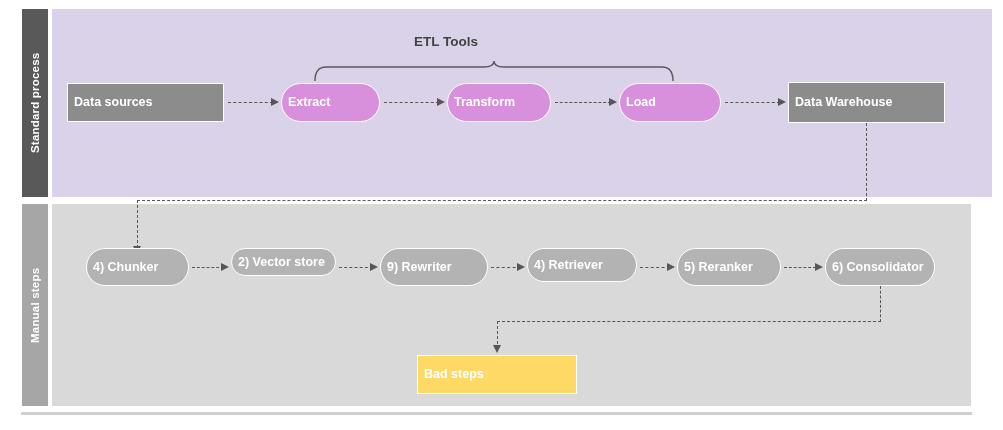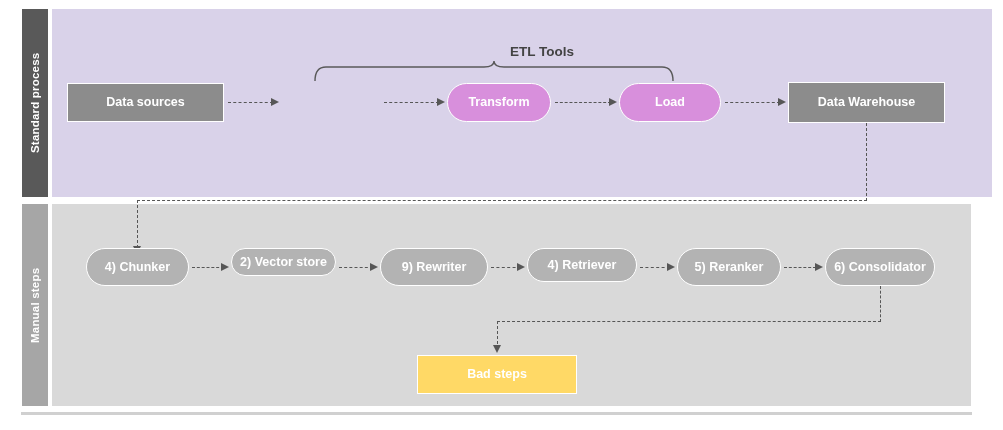--- a/index.html
+++ b/index.html
@@ -51,21 +51,20 @@
     height: 3px;
     background: #d0d0d0;
   }
 
   
   .node {
     position: absolute;
     box-sizing: border-box;
     display: flex;
     align-items: center;
-    justify-content: center;
     text-align: center;
     color: #ffffff;
     font-weight: bold;
     font-size: 12.5px;
     line-height: 1.15;
     border: 1px solid #ffffff;
     padding: 2px 6px;
   }
   .node.rect     { border-radius: 0; }
   .node.pill     { border-radius: 999px; }
@@ -106,23 +105,23 @@
     position: absolute;
     left: 314px;
     top: 60px;
     width: 360px;
     height: 22px;
   }
   #etl-bracket svg { display: block; }
   #etl-tools-label {
     position: absolute;
     left: 414px;
-    top: 44px;
+    top: 34px;
     width: 160px;
-    text-align: right;
+    text-align: left;
     color: #434343;
     font-weight: bold;
     font-size: 13.5px;
   }
 </style>
 </head>
 <body>
 
 <div id="canvas">
 
@@ -142,20 +141,23 @@
   <div id="etl-bracket">
     <svg width="360" height="22" viewBox="0 0 360 22">
       <path d="M1,21 Q1,7 12,7 L170,7 Q180,7 180,1 Q180,7 190,7 L348,7 Q359,7 359,21" fill="none" stroke="#595959" stroke-width="1.4"></path>
     </svg>
   </div>
 
   <div class="node rect gray" style="left:67px; top:83px; width:157px; height:39px;">
     <span>Data sources</span>
   </div>
 
+  <div class="node pill etl" style="left:281px; top:83px; width:99px; height:39px;">
+    <span>Extract</span>
+  </div>
 
   <div class="node pill etl" style="left:447px; top:83px; width:104px; height:39px;">
     <span>Transform</span>
   </div>
 
   <div class="node pill etl" style="left:619px; top:83px; width:102px; height:39px;">
     <span>Load</span>
   </div>
 
   <div class="node rect gray" style="left:788px; top:82px; width:157px; height:41px;">

